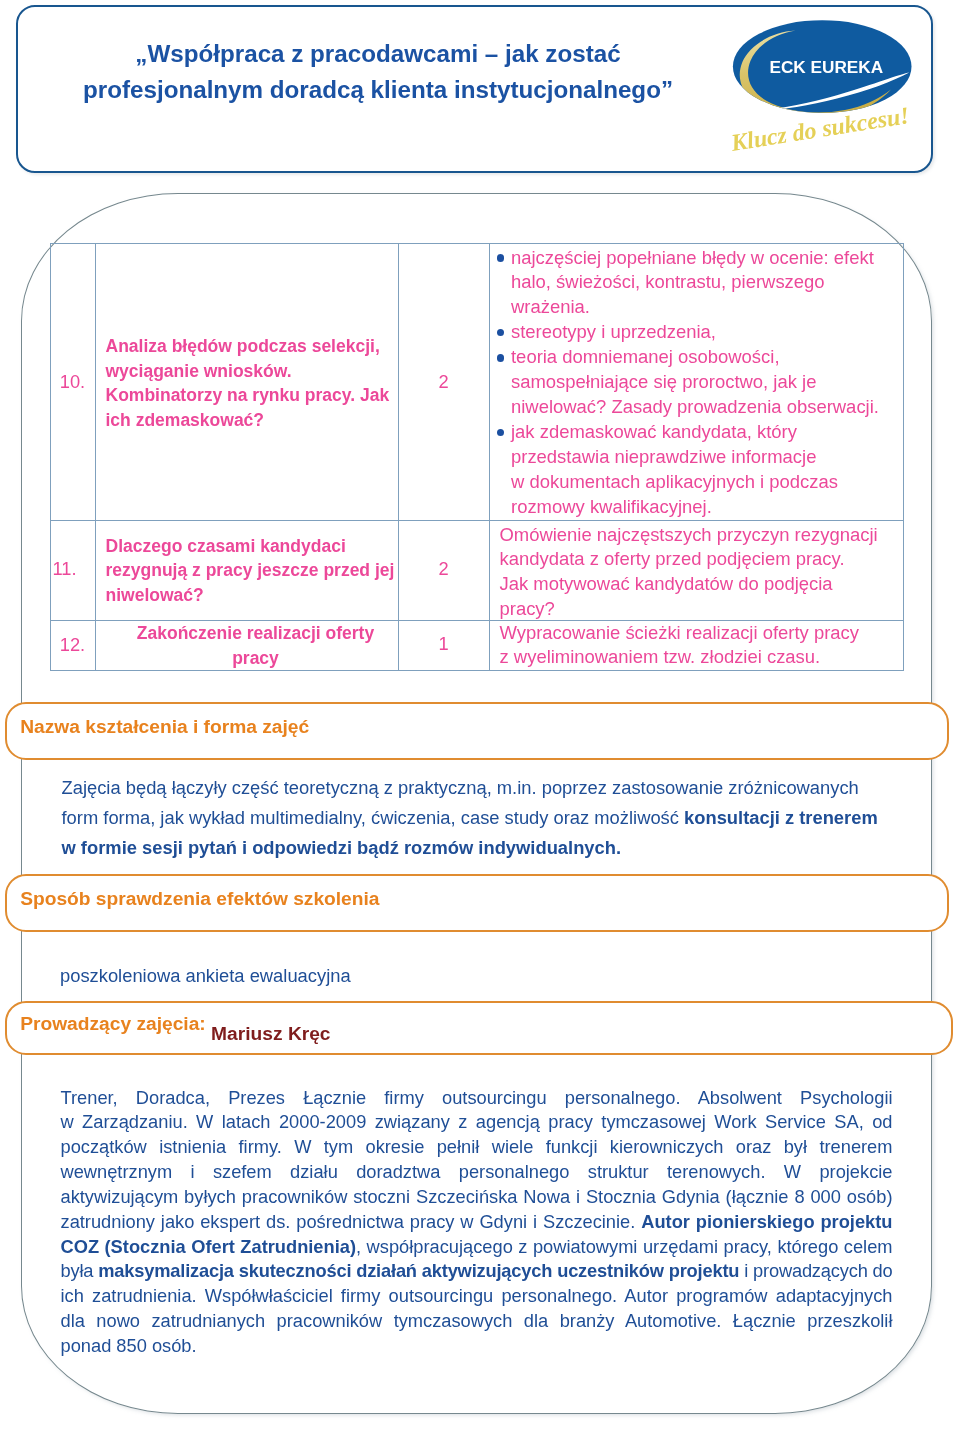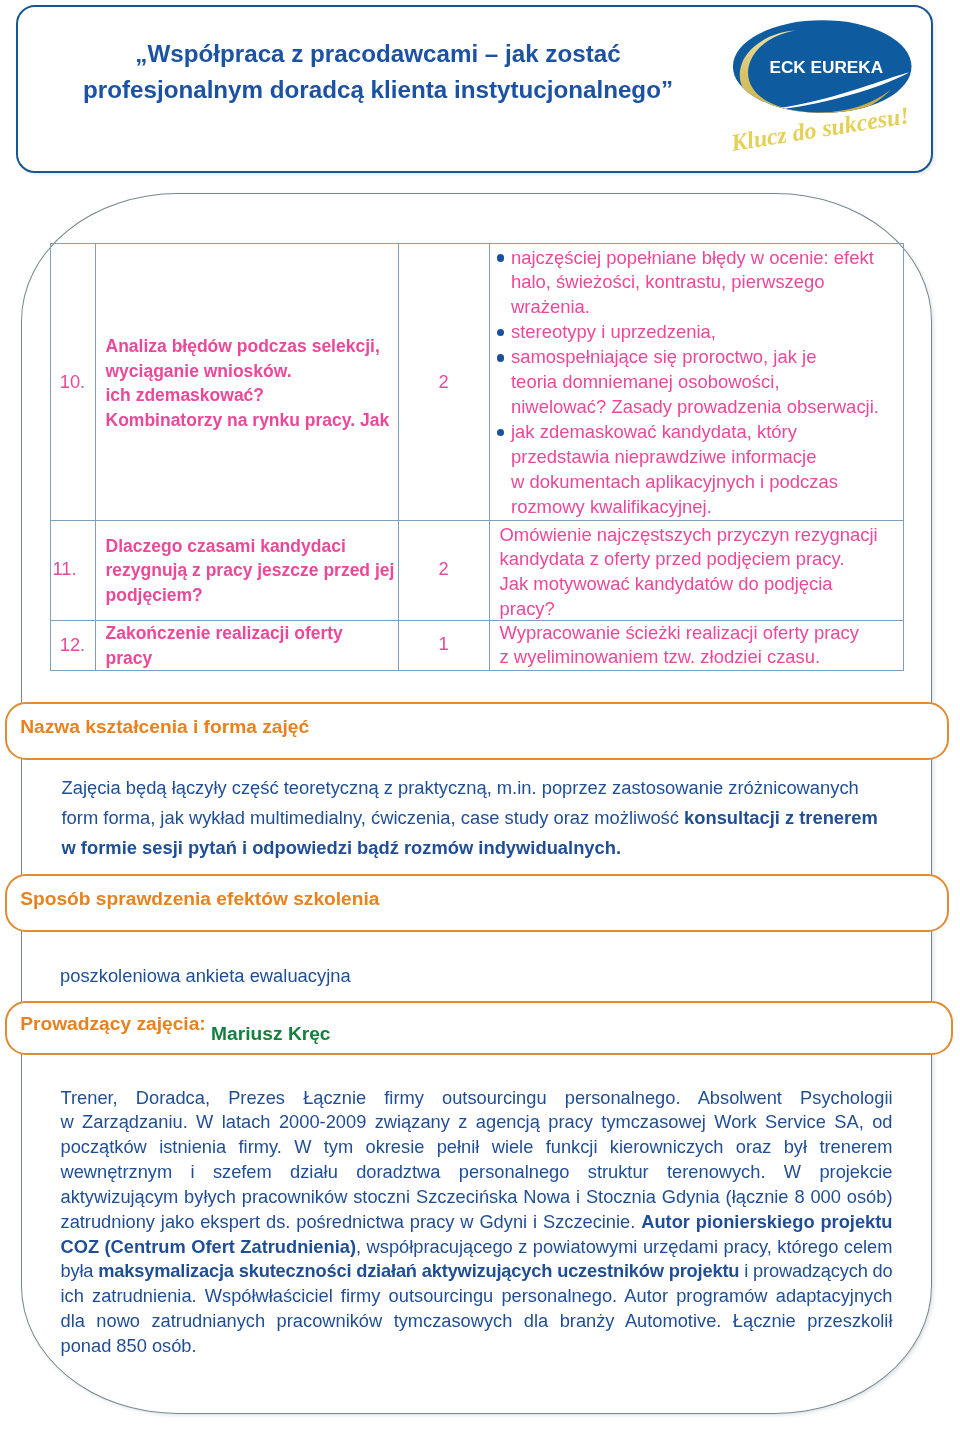--- a/index.html
+++ b/index.html
@@ -55,21 +55,21 @@
     position:absolute;left:4.7px;
     border:2.5px solid #E08C30;border-radius:21px;box-sizing:border-box;background:#fff;
   }
   .obox .otext{
     position:absolute;left:13.5px;top:-4px;height:100%;display:flex;align-items:center;
     color:#E8821E;font-weight:bold;font-size:19.2px;white-space:nowrap;
   }
   .ob1{top:702.2px;width:944.5px;height:57.5px;}
   .ob2{top:873.6px;width:944.5px;height:58px;}
   .ob3{top:1001.3px;width:948.1px;height:54px;}
-  .tname{color:#15803d;margin-top:19px;}
+  .tname{color:#7f1d1d;margin-top:19px;}
 
   .body-text{position:absolute;color:#1F4E96;font-size:18.35px;line-height:30.2px;}
   .bt1{left:61.5px;top:773px;width:880px;}
   .bt2{left:60px;top:960.5px;width:880px;}
   b{font-weight:bold;}
 
   .bio{
     position:absolute;left:60.5px;top:1085.5px;width:832px;
     color:#1F4E96;font-size:18.27px;line-height:24.85px;text-align:justify;
   }
@@ -124,66 +124,66 @@
     <div class="gl glv" style="left:95px;top:243px;height:428px;"></div>
     <div class="gl glv" style="left:398px;top:243px;height:428px;"></div>
     <div class="gl glv" style="left:489px;top:243px;height:428px;"></div>
     <div class="gl glv" style="left:903px;top:243px;height:428px;"></div>
   </div>
 
   <div class="tcell nrwrap" style="left:50px;top:372.8px;width:45px;">10.</div>
   <div class="tcell topicwrap" style="left:105.5px;top:334px;width:300px;">
       <div class="ln">Analiza błędów podczas selekcji,</div>
       <div class="ln">wyciąganie wniosków.</div>
+      <div class="ln">Kombinatorzy na rynku pracy. Jak</div>
       <div class="ln">ich zdemaskować?</div>
-      <div class="ln">Kombinatorzy na rynku pracy. Jak</div>
     </div>
   <div class="tcell hrswrap" style="left:398px;top:372.8px;width:91px;">2</div>
   <div class="tcell ulist" style="left:493px;top:245.5px;width:412px;">
       <div class="bul">
         <span class="dot"></span>
         <div class="ln">najczęściej popełniane błędy w ocenie: efekt</div>
         <div class="ln">halo, świeżości, kontrastu, pierwszego</div>
         <div class="ln">wrażenia.</div>
       </div>
       <div class="bul">
         <span class="dot"></span>
         <div class="ln">stereotypy i uprzedzenia,</div>
       </div>
       <div class="bul">
         <span class="dot"></span>
+        <div class="ln">teoria domniemanej osobowości,</div>
         <div class="ln">samospełniające się proroctwo, jak je</div>
-        <div class="ln">teoria domniemanej osobowości,</div>
         <div class="ln">niwelować? Zasady prowadzenia obserwacji.</div>
       </div>
       <div class="bul">
         <span class="dot"></span>
         <div class="ln">jak zdemaskować kandydata, który</div>
         <div class="ln">przedstawia nieprawdziwe informacje</div>
         <div class="ln">w dokumentach aplikacyjnych i podczas</div>
         <div class="ln">rozmowy kwalifikacyjnej.</div>
       </div>
     </div>
 
   <div class="tcell nrwrap" style="left:42px;top:560.1px;width:45px;">11.</div>
   <div class="tcell topicwrap" style="left:105.5px;top:533.5px;width:300px;">
       <div class="ln">Dlaczego czasami kandydaci</div>
       <div class="ln">rezygnują z pracy jeszcze przed jej</div>
-      <div class="ln">podjęciem?</div>
+      <div class="ln">niwelować?</div>
     </div>
   <div class="tcell hrswrap" style="left:398px;top:560.1px;width:91px;">2</div>
   <div class="tcell ptext" style="left:499.5px;top:522.5px;width:410px;">
       <div class="ln">Omówienie najczęstszych przyczyn rezygnacji</div>
       <div class="ln">kandydata z oferty przed podjęciem pracy.</div>
       <div class="ln">Jak motywować kandydatów do podjęcia</div>
       <div class="ln">pracy?</div>
     </div>
 
   <div class="tcell nrwrap" style="left:50px;top:636.4px;width:45px;">12.</div>
-  <div class="tcell topicwrap" style="left:105.5px;top:621px;width:300px;">
+  <div class="tcell topicwrap" style="left:105.5px;top:621px;width:300px;text-align:center;">
       <div class="ln">Zakończenie realizacji oferty</div>
       <div class="ln">pracy</div>
     </div>
   <div class="tcell hrswrap" style="left:398px;top:635.2px;width:91px;">1</div>
   <div class="tcell ptext" style="left:499.5px;top:620.5px;width:410px;">
       <div class="ln">Wypracowanie ścieżki realizacji oferty pracy</div>
       <div class="ln">z wyeliminowaniem tzw. złodziei czasu.</div>
     </div>
 
   <div class="obox ob1">
@@ -205,20 +205,20 @@
   <div class="obox ob3">
     <div class="otext"><span>Prowadzący zajęcia:</span>&nbsp;<span class="tname">Mariusz Kręc</span></div>
   </div>
   <div class="bio">
       <div class="ln"><span>Trener, Doradca, Prezes Łącznie firmy outsourcingu personalnego. Absolwent Psychologii</span></div>
       <div class="ln"><span>w Zarządzaniu. W latach 2000-2009 związany z agencją pracy tymczasowej Work Service SA, od</span></div>
       <div class="ln"><span>początków istnienia firmy. W tym okresie pełnił wiele funkcji kierowniczych oraz był trenerem</span></div>
       <div class="ln"><span>wewnętrznym i szefem działu doradztwa personalnego struktur terenowych. W projekcie</span></div>
       <div class="ln"><span>aktywizującym byłych pracowników stoczni Szczecińska Nowa i Stocznia Gdynia (łącznie 8 000 osób)</span></div>
       <div class="ln"><span>zatrudniony jako ekspert ds. pośrednictwa pracy w Gdyni i Szczecinie. </span><b>Autor pionierskiego projektu</b></div>
-      <div class="ln"><b>COZ (Centrum Ofert Zatrudnienia)</b><span>, współpracującego z powiatowymi urzędami pracy, którego celem</span></div>
+      <div class="ln"><b>COZ (Stocznia Ofert Zatrudnienia)</b><span>, współpracującego z powiatowymi urzędami pracy, którego celem</span></div>
       <div class="ln" style="letter-spacing: -0.18px;"><span>była </span><b>maksymalizacja skuteczności działań aktywizujących uczestników projektu</b><span> i prowadzących do</span></div>
       <div class="ln"><span>ich zatrudnienia. Współwłaściciel firmy outsourcingu personalnego. Autor programów adaptacyjnych</span></div>
       <div class="ln"><span>dla nowo zatrudnianych pracowników tymczasowych dla branży Automotive. Łącznie przeszkolił</span></div>
       <div class="ln"><span>ponad 850 osób.</span></div>
     </div>
 
 </div>
 
 </body></html>

